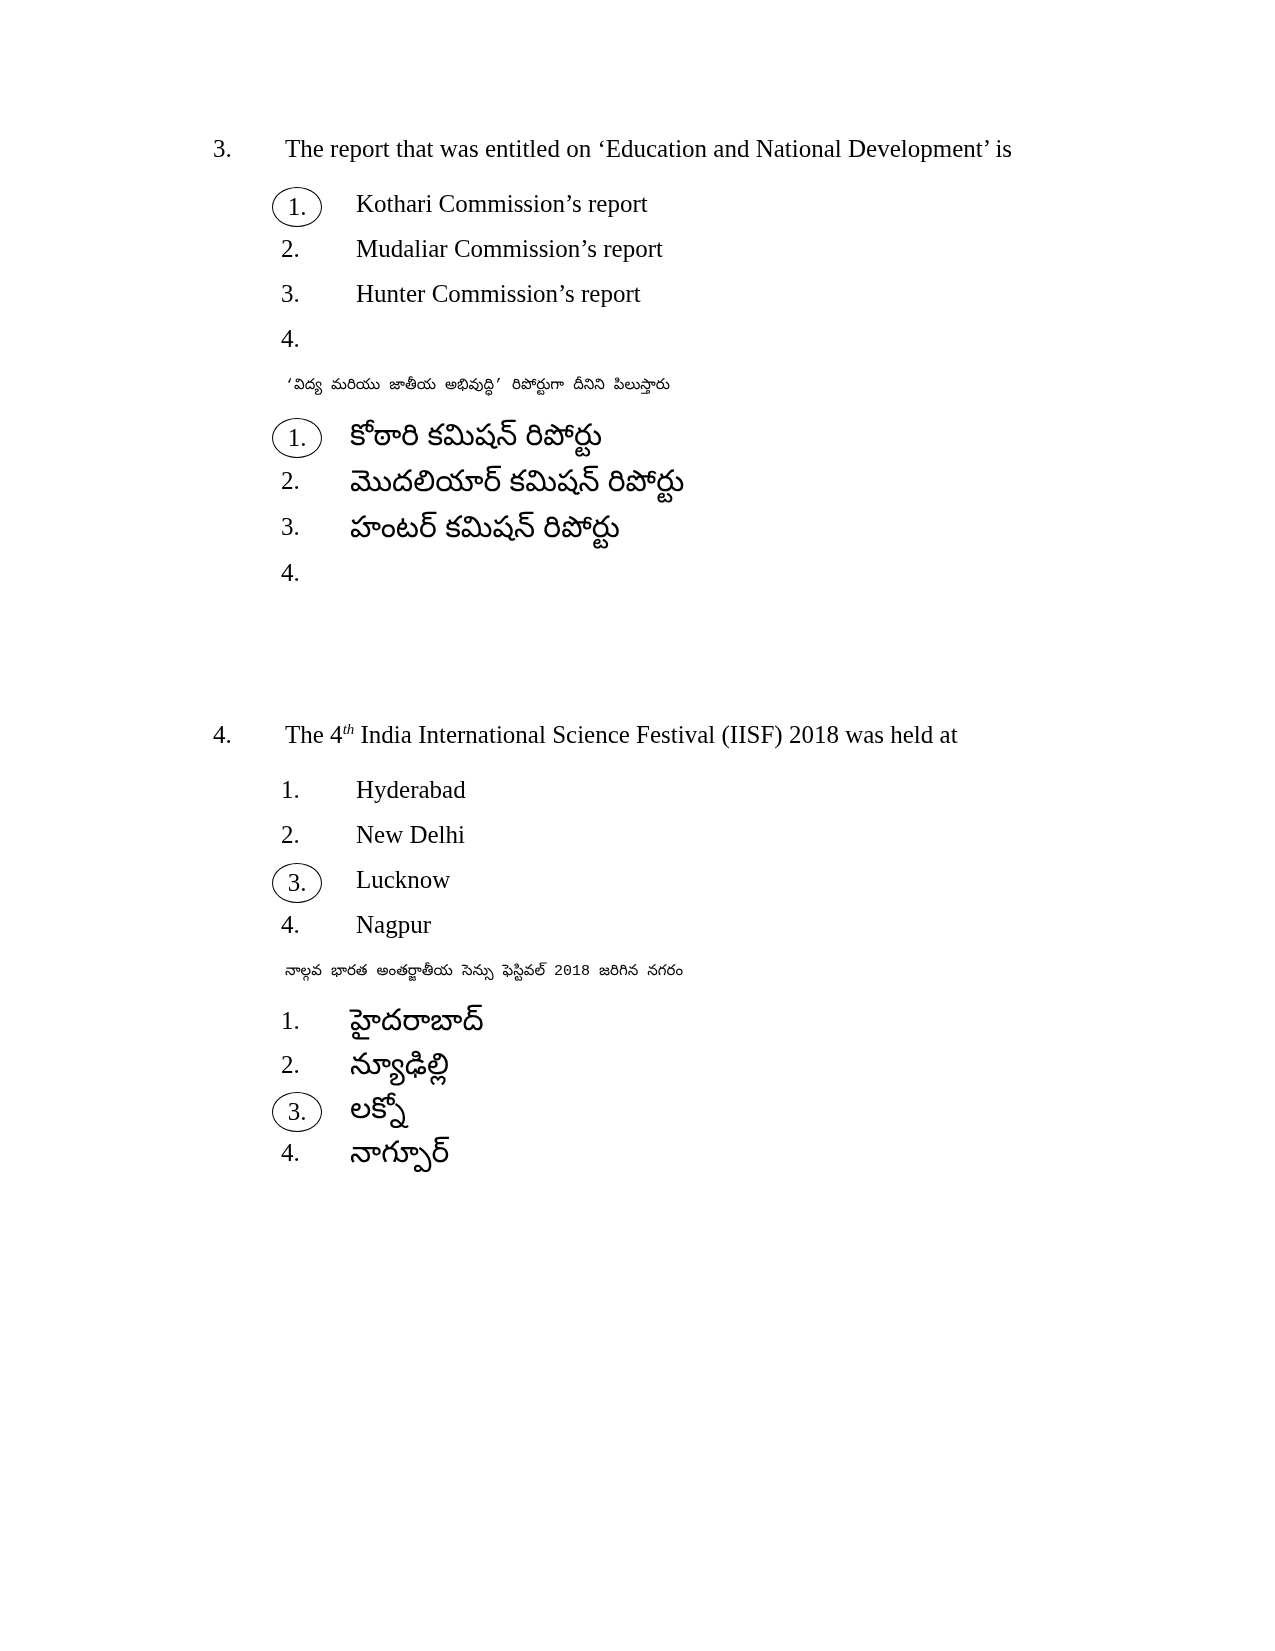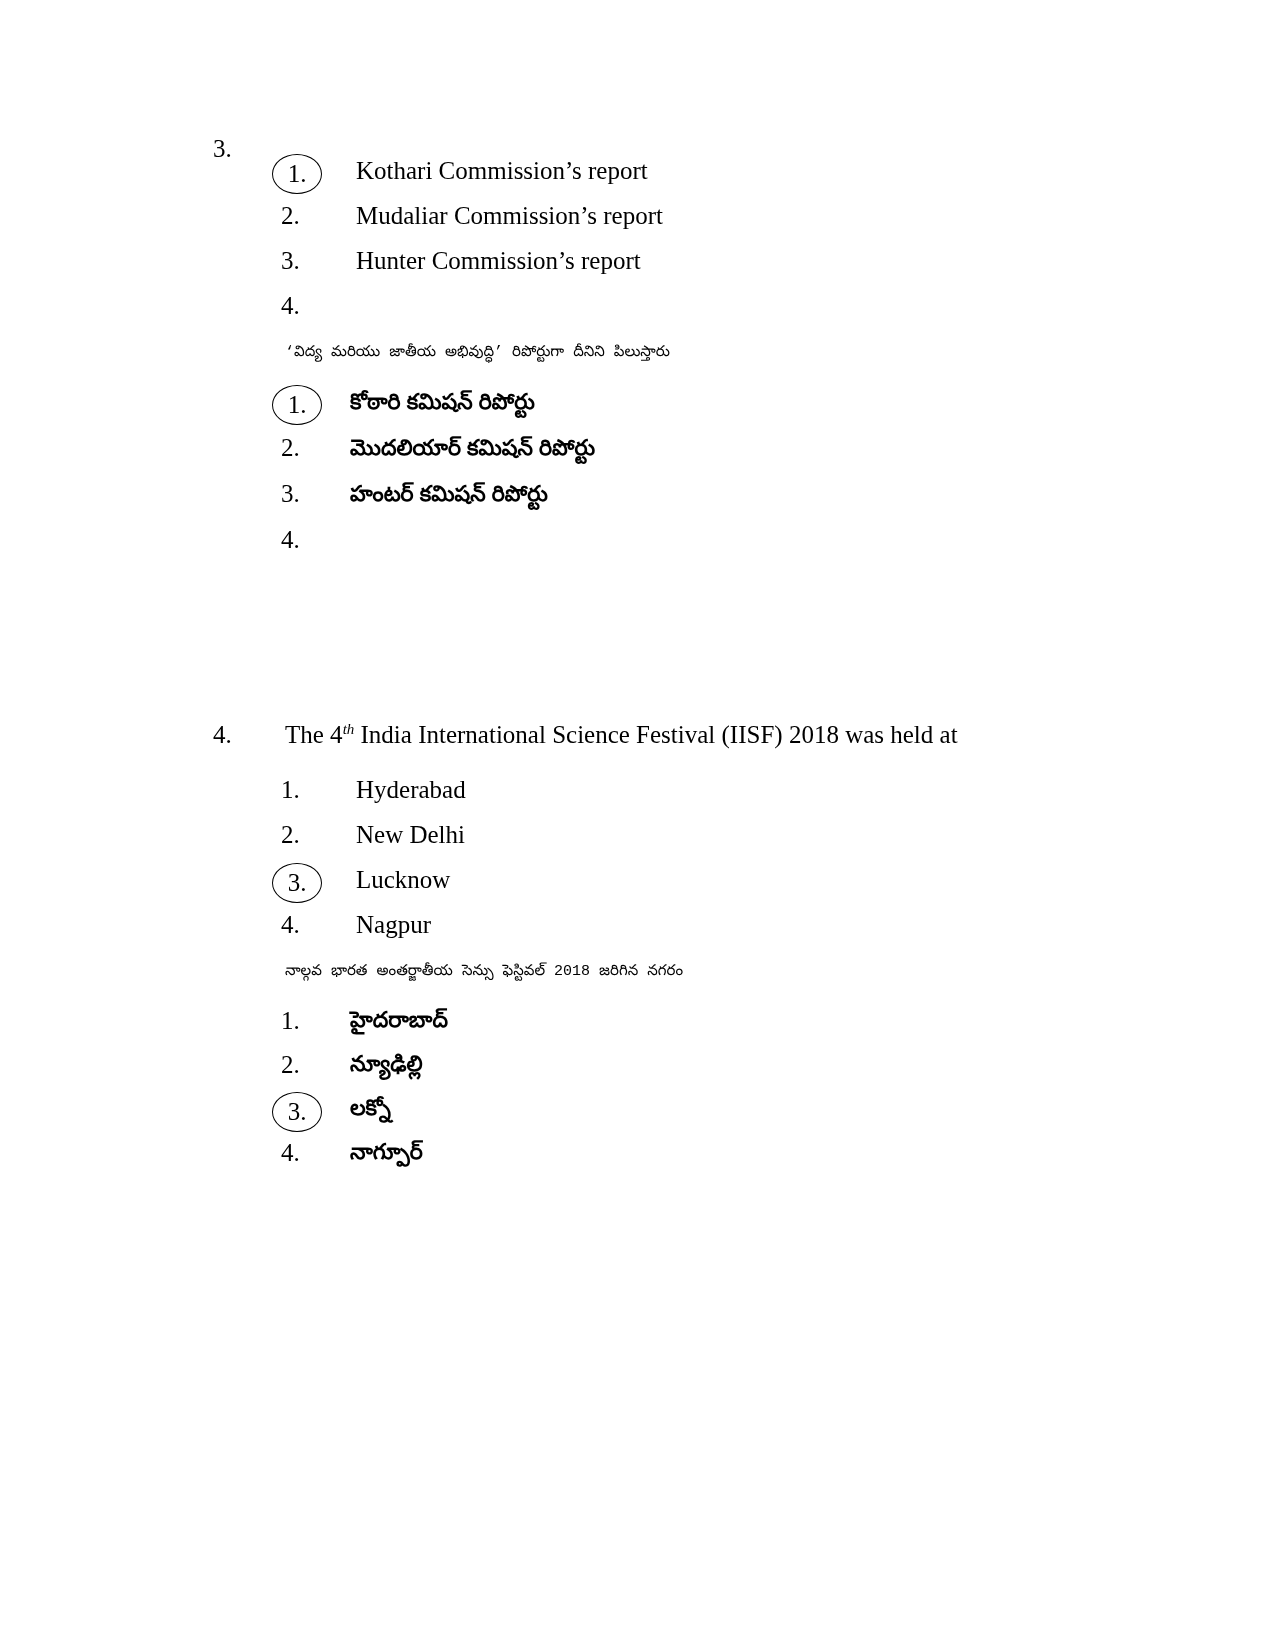--- a/index.html
+++ b/index.html
@@ -102,37 +102,37 @@
     font-size: 15px;
     line-height: 1.4;
     font-family: Liberation Mono, monospace;
   }
   .opt.te {
     height: 46px;
     line-height: 46px;
   }
   .opt.te .label {
     font-family: "Liberation Sans", sans-serif;
-    font-size: 22px;
+    font-size: 30px;
     padding-left: 65px;
-    font-weight: bold;
   }
   .opt.te .marker {
     font-family: "Liberation Serif", serif;
   }
   .tight .opt.te { height: 44px; line-height: 44px; }
 </style>
 </head>
 <body>
 
 <div class="page">
 
   <div class="question-block" id="q3">
     <div class="q-head">
       <span class="q-num">3.</span>
+      <span class="q-text">The report that was entitled on ‘Education and National Development’ is</span>
     </div>
 
     <div class="options">
       <div class="opt circled">
         <span class="marker"><span class="marker-inner">1.</span></span>
         <span class="label">Kothari Commission’s report</span>
       </div>
       <div class="opt">
         <span class="marker">2.</span>
         <span class="label">Mudaliar Commission’s report</span>

